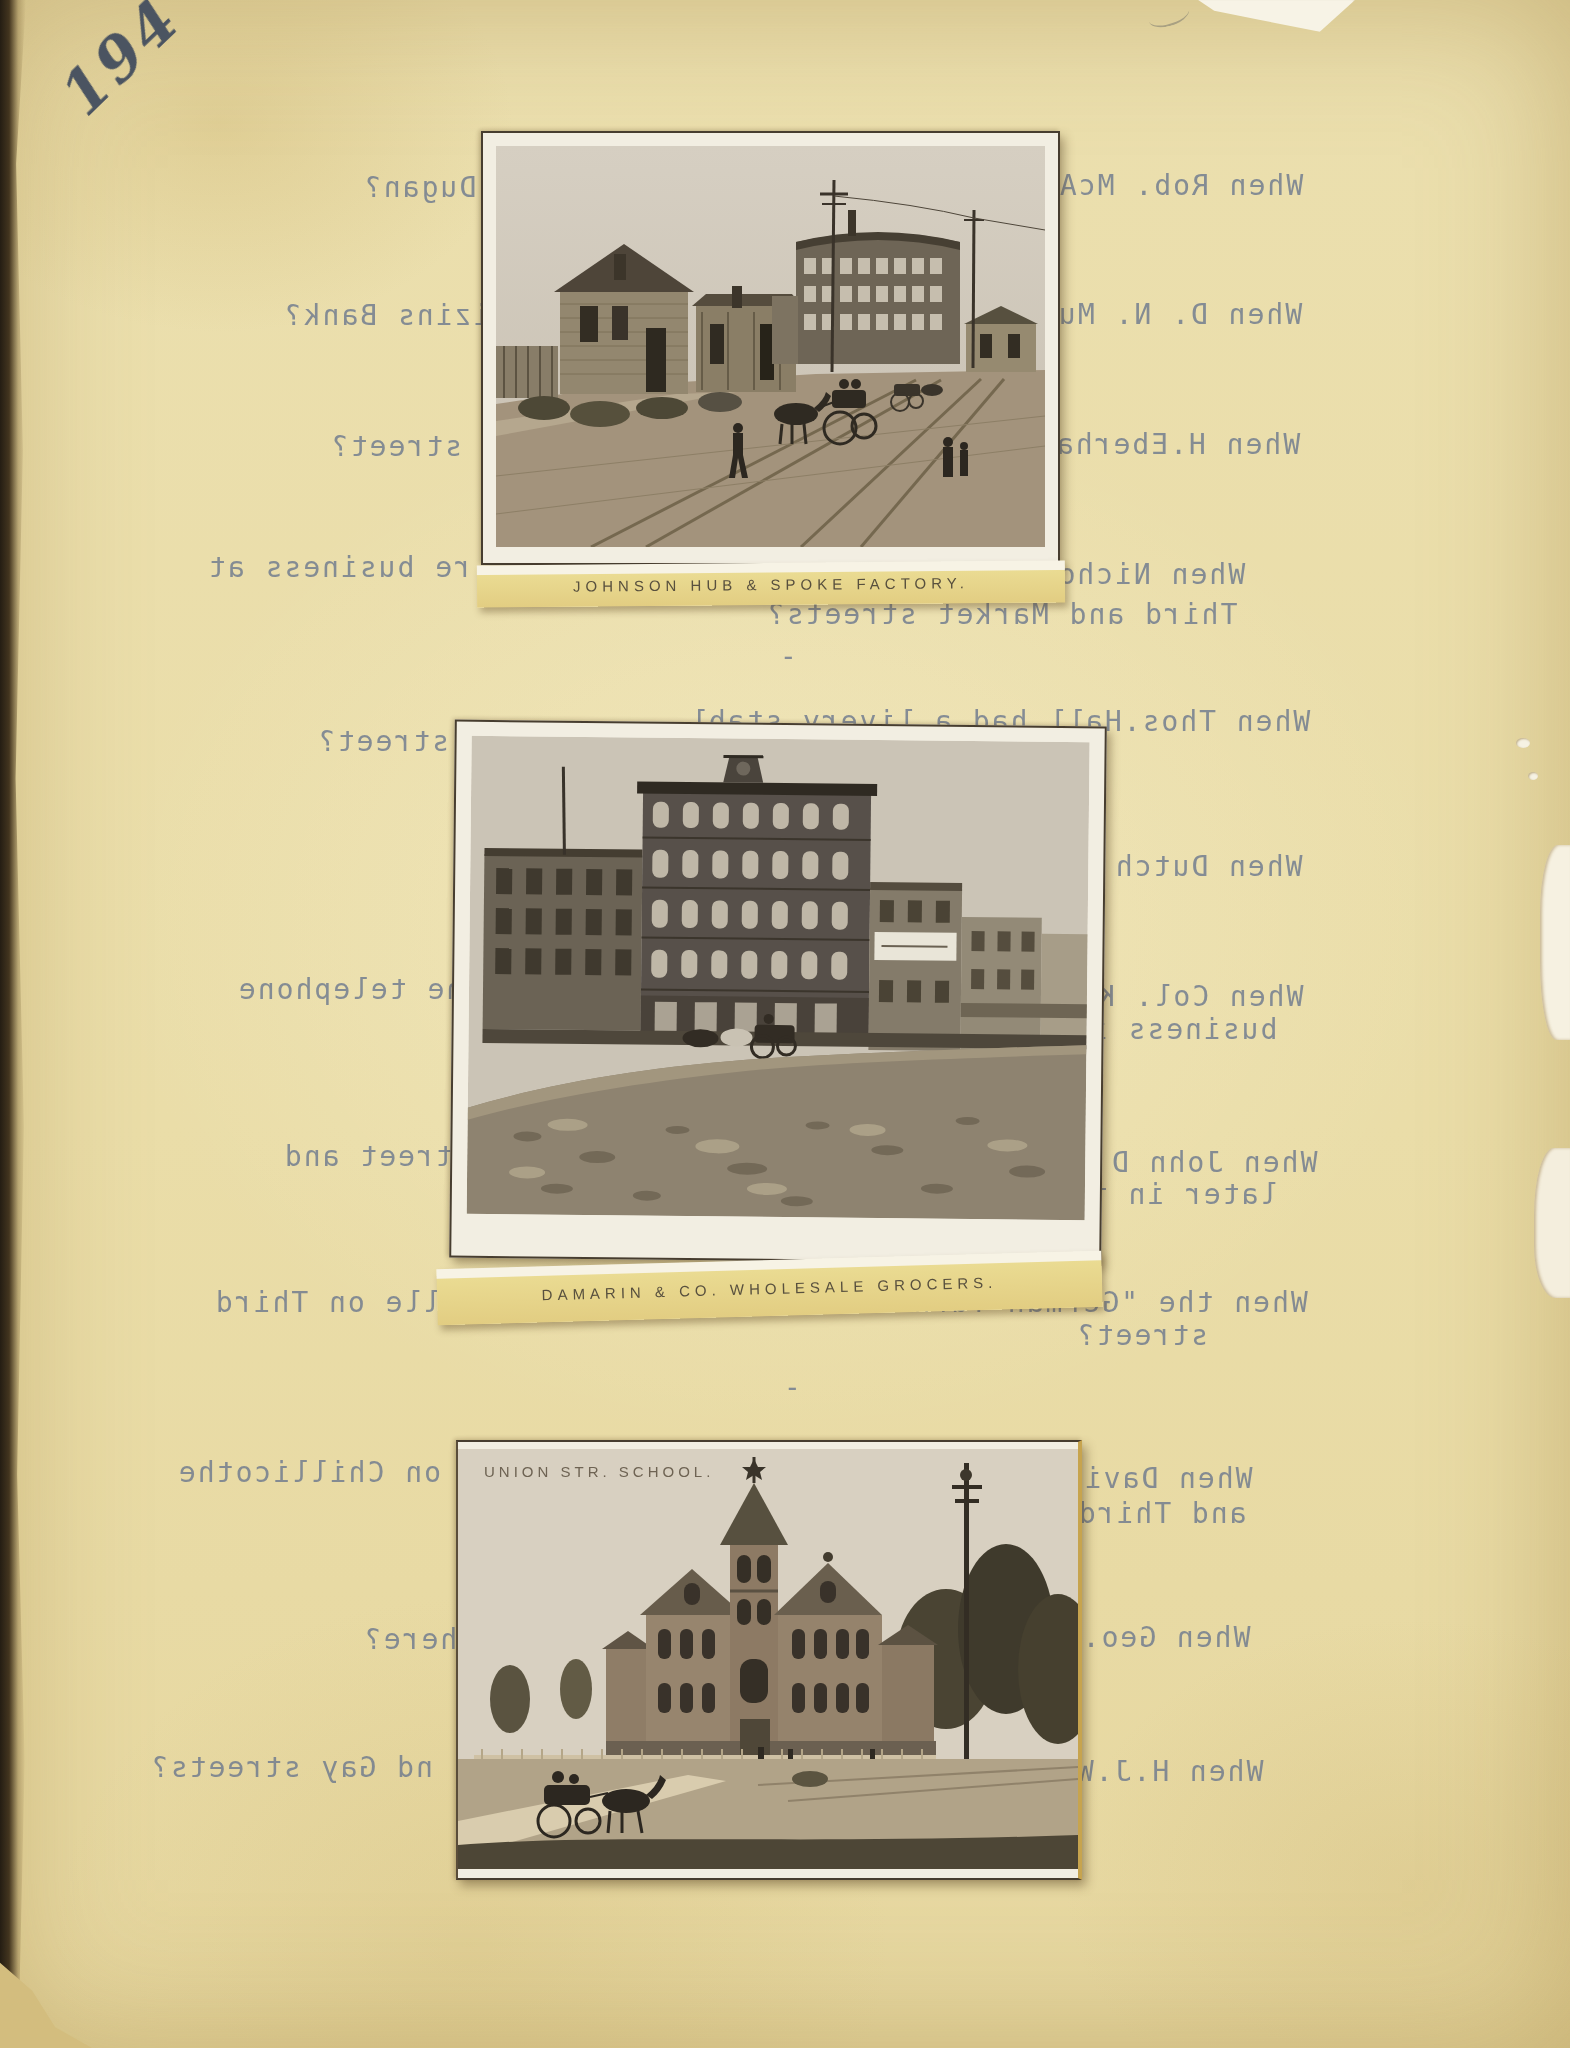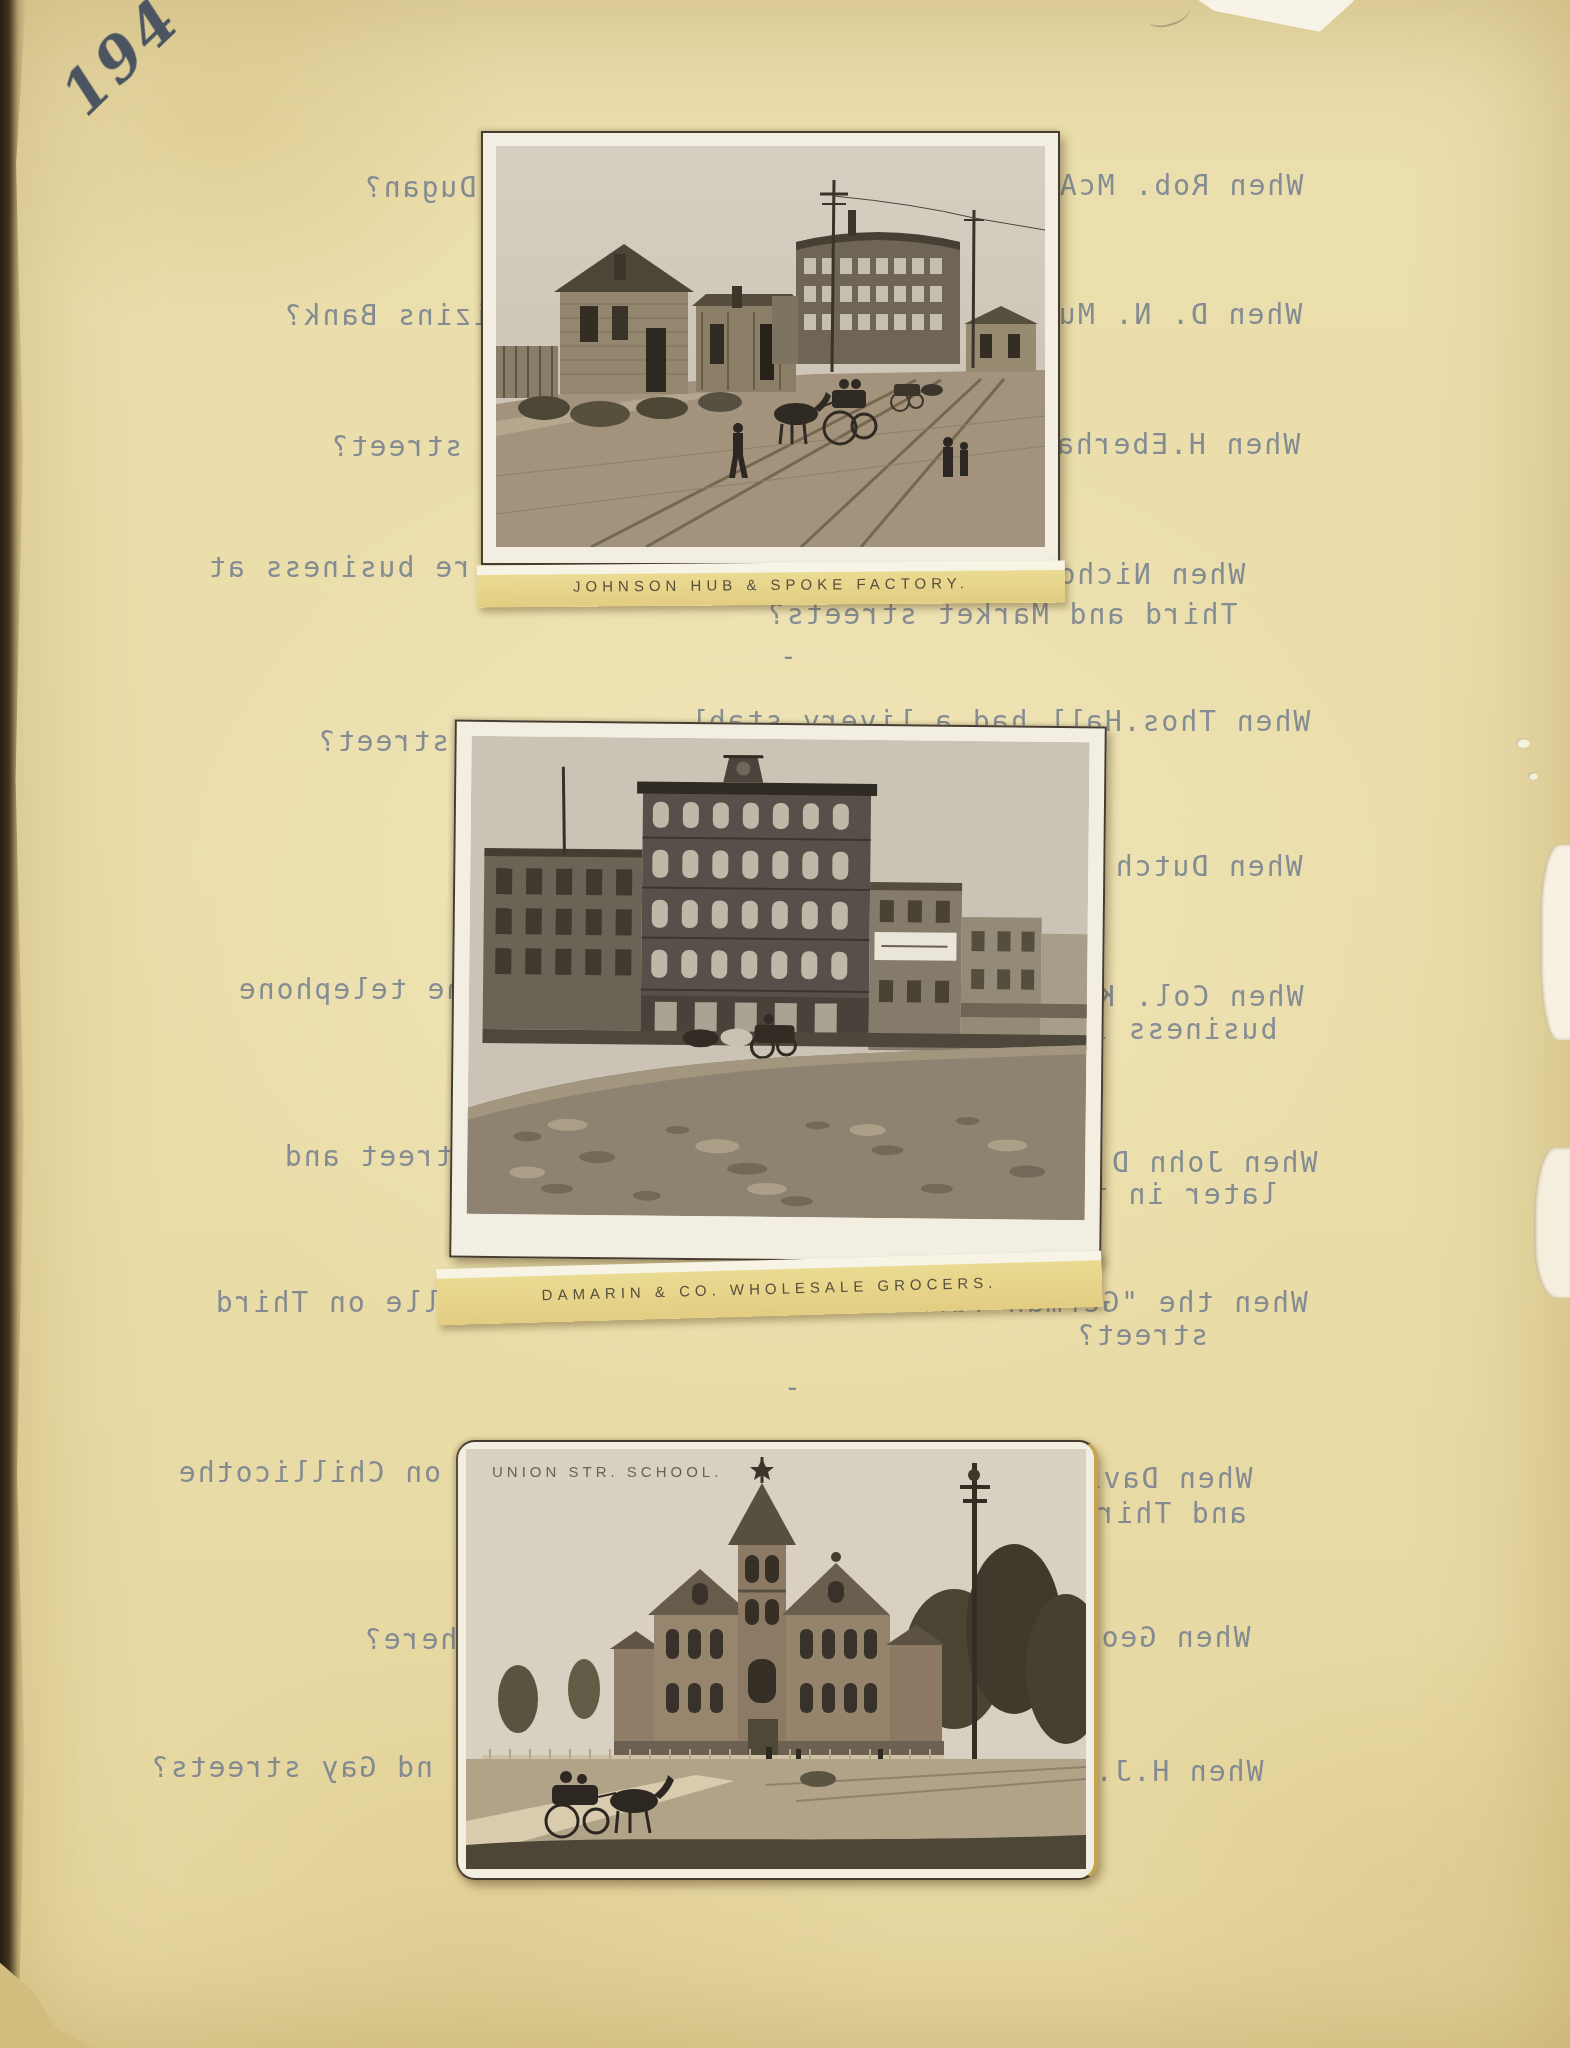--- a/index.html
+++ b/index.html
@@ -40,21 +40,21 @@
   .frag{position:absolute;z-index:1;transform:scaleX(-1);
     font:28px/32px "DejaVu Sans Mono",monospace;letter-spacing:2px;
     color:rgba(106,119,141,.80);filter:blur(.7px);white-space:pre;}
   
   .photo{position:absolute;z-index:2;background:#f2eee2;
     border:2px solid #473d2f;
     box-shadow:4px 6px 10px rgba(76,55,24,.42),-2px -1px 4px rgba(76,55,24,.22);}
   .photo svg{display:block;}
   .photo1{left:481px;top:131px;padding:13px 13px 16px;}
   .photo2{left:452px;top:723px;padding:14px 15px 42px;transform:rotate(.6deg);}
-  .photo3{left:456px;top:1440px;padding:7px 8px 9px;border-right:4px solid #c7a44e;border-left-color:#5a4d3a;border-radius:19px;}
+  .photo3{left:456px;top:1440px;padding:7px 0 9px;border-right:4px solid #c7a44e;border-left-color:#5a4d3a;}
   .strip{position:absolute;z-index:2;display:flex;align-items:center;justify-content:center;
     background:linear-gradient(180deg,#f7f3e5 0,#f7f3e5 9px,#eadb92 10px,#e2cd82 100%);
     box-shadow:3px 5px 7px rgba(86,64,26,.38);}
   .strip span{font:15px "Liberation Sans",sans-serif;letter-spacing:5px;color:#58503e;white-space:nowrap;}
   .strip1{left:477px;top:563px;width:588px;height:42px;transform:rotate(-.5deg);}
   .strip2{left:437px;top:1260px;width:665px;height:56px;transform:rotate(-1.6deg);}
 </style>
 </head>
 <body>
 

